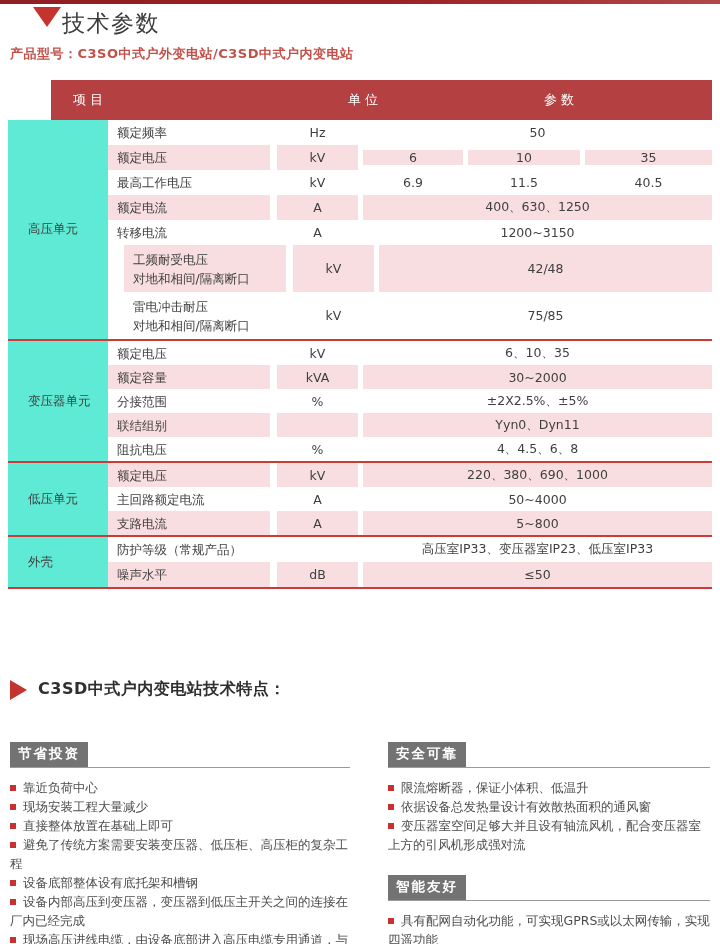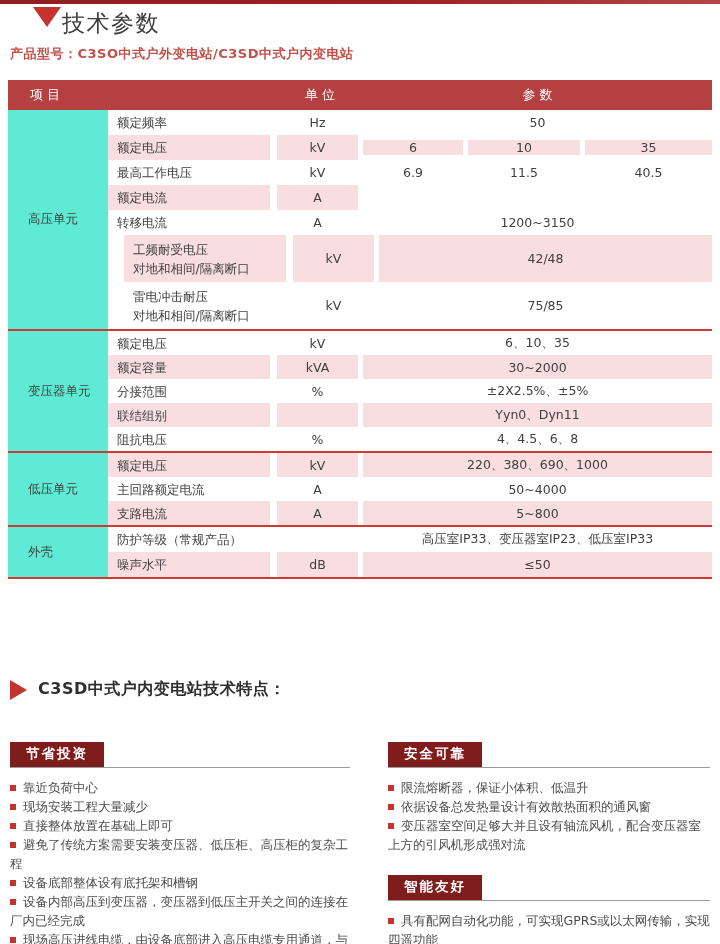--- a/index.html
+++ b/index.html
@@ -12,22 +12,22 @@
     background:linear-gradient(90deg,#8e1f22 0%,#9b2124 55%,#b2474a 100%);}
   .tri-down{position:absolute;left:33px;top:7px;width:0;height:0;
     border-left:14px solid transparent;border-right:14px solid transparent;
     border-top:20px solid #c4332e;}
   .page-title{position:absolute;left:62px;top:8px;font-size:23px;color:#3c3c3c;
     letter-spacing:1.5px;font-weight:500;}
   .product-model{position:absolute;left:10px;top:45px;font-size:13px;font-weight:bold;
     color:#c15049;letter-spacing:.5px;}
   
   .spec-table{position:absolute;left:8px;top:80px;width:704px;font-size:12.5px;}
-  .t-head{display:flex;align-items:center;height:30px;background:#b54041;color:#fff;
-    font-size:13px;}
+  .t-head{display:flex;align-items:center;height:40px;background:#b54041;color:#fff;
+    font-size:13px;margin-left:43px;}
   .h-item{width:269px;padding-left:22px;box-sizing:border-box;}
   .h-unit{width:86px;text-align:center;}
   .h-param{flex:1;text-align:center;}
   .t-section{display:flex;}
   .t-group{width:100px;display:flex;align-items:center;padding-left:20px;
     box-sizing:border-box;background:#5eead4;}
   .t-rows{flex:1;display:flex;flex-direction:column;}
   .t-row{display:flex;}
   .h1{height:25px;}
   .h1s{height:24px;}
@@ -46,22 +46,22 @@
   .t-sep{height:2px;background:#cc3b35;}
   
   .features-heading{position:absolute;left:10px;top:679px;display:flex;align-items:center;}
   .tri-right{width:0;height:0;border-top:10px solid transparent;
     border-bottom:10px solid transparent;border-left:17px solid #c4332e;margin-right:11px;}
   .features-heading .txt{font-size:16px;font-weight:bold;color:#2f2f2f;letter-spacing:.5px;}
   .feat-col{position:absolute;top:742px;font-size:12.5px;color:#4c4c4c;}
   .col-left{left:10px;width:340px;}
   .col-right{left:388px;width:322px;}
   .feature-head{border-bottom:1px solid #9a9a9a;}
-  .badge{display:inline-block;background:#7f1d1d;color:#fff;font-size:13.5px;
-    font-weight:bold;letter-spacing:2px;padding:3px 16px 4px;}
+  .badge{display:inline-block;background:#737373;color:#fff;font-size:13.5px;
+    font-weight:bold;letter-spacing:2px;padding:3px 8px 4px;}
   .bullets{margin-top:10px;line-height:19px;}
   .bullet{margin:0;}
   .sq{display:inline-block;width:6px;height:6px;background:#c4332e;margin-right:7px;
     vertical-align:1px;}
   .feat-block2{margin-top:21px;}
 </style>
 </head>
 <body>
 
 <div class="top-line"></div>
@@ -106,20 +106,21 @@
           <div class="c-sub s1">6.9</div>
           <div class="c-sub s2">11.5</div>
           <div class="c-sub s3">40.5</div>
         </div>
       </div>
       <div class="t-row h1 pink">
         <div class="c-item">
             <span>额定电流</span>
           </div>
         <div class="c-unit">A</div>
+        <div class="c-param">400、630、1250</div>
       </div>
       <div class="t-row h1">
         <div class="c-item">
             <span>转移电流</span>
           </div>
         <div class="c-unit">A</div>
         <div class="c-param">1200~3150</div>
       </div>
       <div class="t-row h2 pink">
         <div class="c-item">

